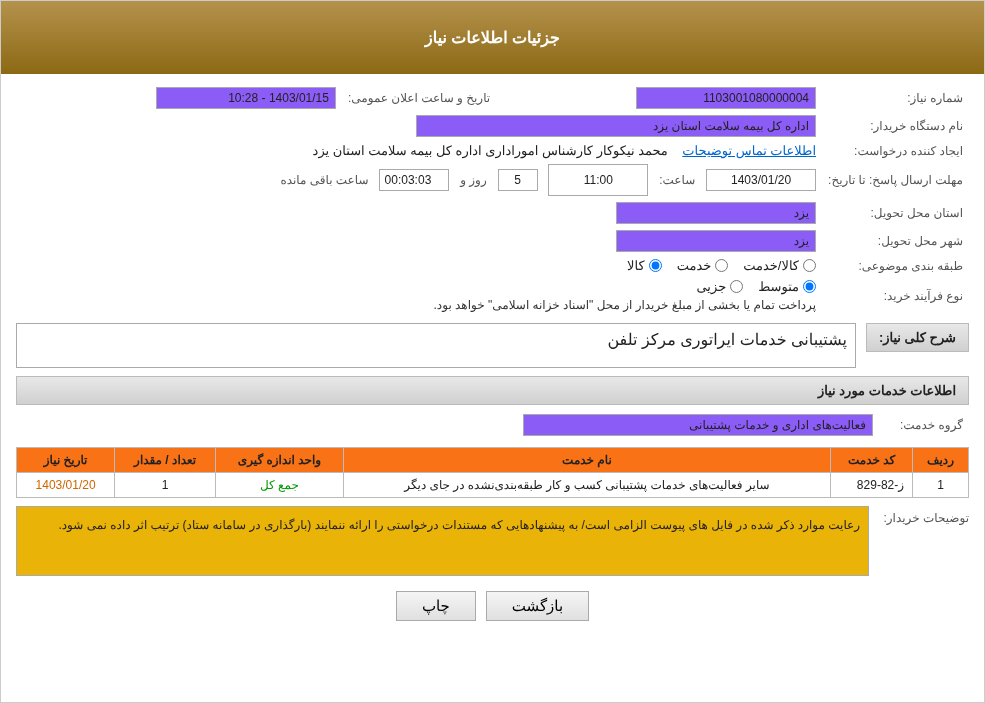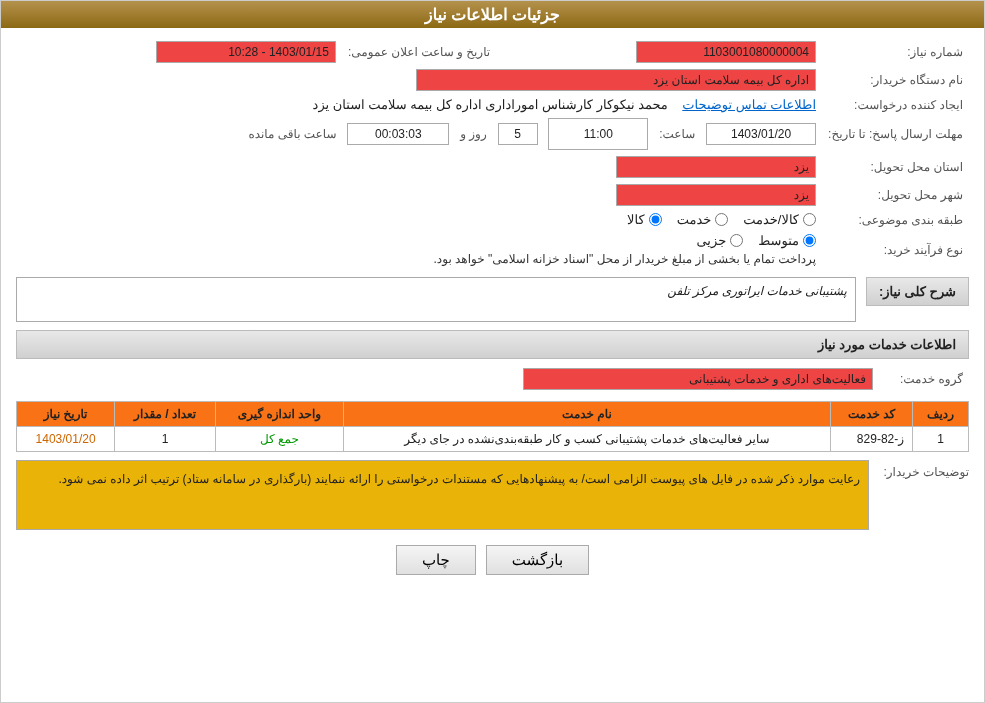--- a/index.html
+++ b/index.html
@@ -14,21 +14,21 @@
       max-width: 985px;
       margin: 0 auto;
       background: #fff;
       border: 1px solid #ccc;
       min-height: 703px;
     }
     .page-header {
       background: linear-gradient(to bottom, #b5924c, #8b6914);
       color: #fff;
       text-align: center;
-      padding: 4px 0;
+      padding: 27px 0;
       font-size: 16px;
       font-weight: bold;
     }
     .content {
       padding: 10px 15px;
     }
     .info-table {
       width: 100%;
       border-collapse: collapse;
       margin-bottom: 8px;
@@ -42,21 +42,21 @@
       text-align: right;
       white-space: nowrap;
       width: 120px;
       font-size: 12px;
     }
     .value-cell {
       text-align: right;
     }
     .input-box {
       border: 1px solid #aaa;
-      background: #ef4444;
+      background: #8b5cf6;
       padding: 3px 6px;
       display: inline-block;
       min-width: 180px;
       text-align: right;
       font-size: 12px;
       font-family: Tahoma, Arial, sans-serif;
     }
     .input-box-wide {
       min-width: 350px;
     }
@@ -158,21 +158,21 @@
       font-family: Tahoma, Arial, sans-serif;
       font-size: 12px;
       width: 110px;
       text-align: center;
     }
     .remaining-box {
       border: 1px solid #aaa;
       padding: 3px 17px;
       font-family: Tahoma, Arial, sans-serif;
       font-size: 12px;
-      width: 102px;
+      width: 70px;
       text-align: center;
       display: inline-block;
     }
   </style>
 </head>
 <body>
 
 <div class="page-wrapper">
 
   <div class="page-header">
@@ -281,21 +281,21 @@
             <div style="font-size:12px; color:#333;">پرداخت تمام یا بخشی از مبلغ خریدار از محل "اسناد خزانه اسلامی" خواهد بود.</div>
           </div>
         </td>
       </tr>
     </tbody>
       </table>
 
     <div style="display:flex; align-items:flex-start; gap:10px; margin-bottom:8px; direction:rtl;">
       <div class="section-header" style="margin:0; white-space:nowrap; font-size:13px;">شرح کلی نیاز:</div>
       <div style="flex:1;">
-        <div style="border:1px solid #aaa; padding:6px 8px; min-height:45px; background:#fff; text-align:right; font-size:12px;font-style:italic;">پشتیبانی خدمات ایراتوری مرکز تلفن</div>
+        <div style="border:1px solid #aaa; padding:6px 8px; min-height:45px; background:#fff; text-align:right; font-size:16px;">پشتیبانی خدمات ایراتوری مرکز تلفن</div>
       </div>
     </div>
 
     <div class="section-header">اطلاعات خدمات مورد نیاز</div>
 
     <table class="info-table">
       <tbody>
           <tr>
         <td class="label-cell" style="width:90px;">گروه خدمت:</td>
         <td>

